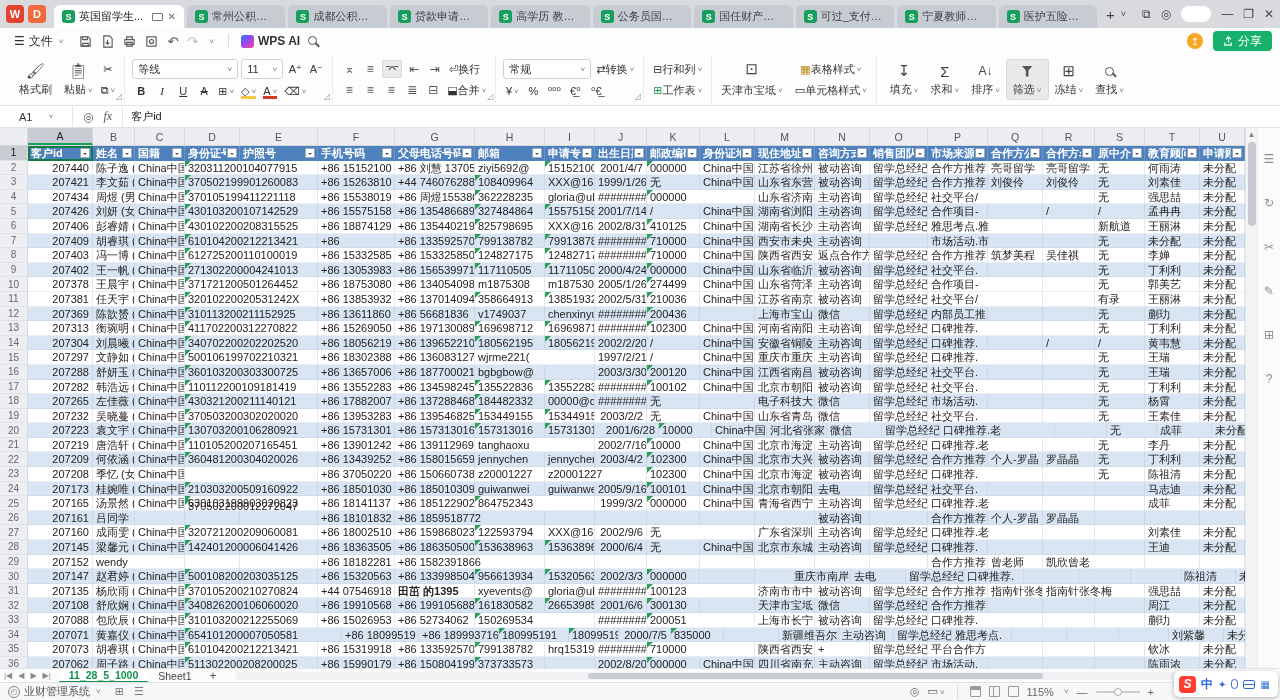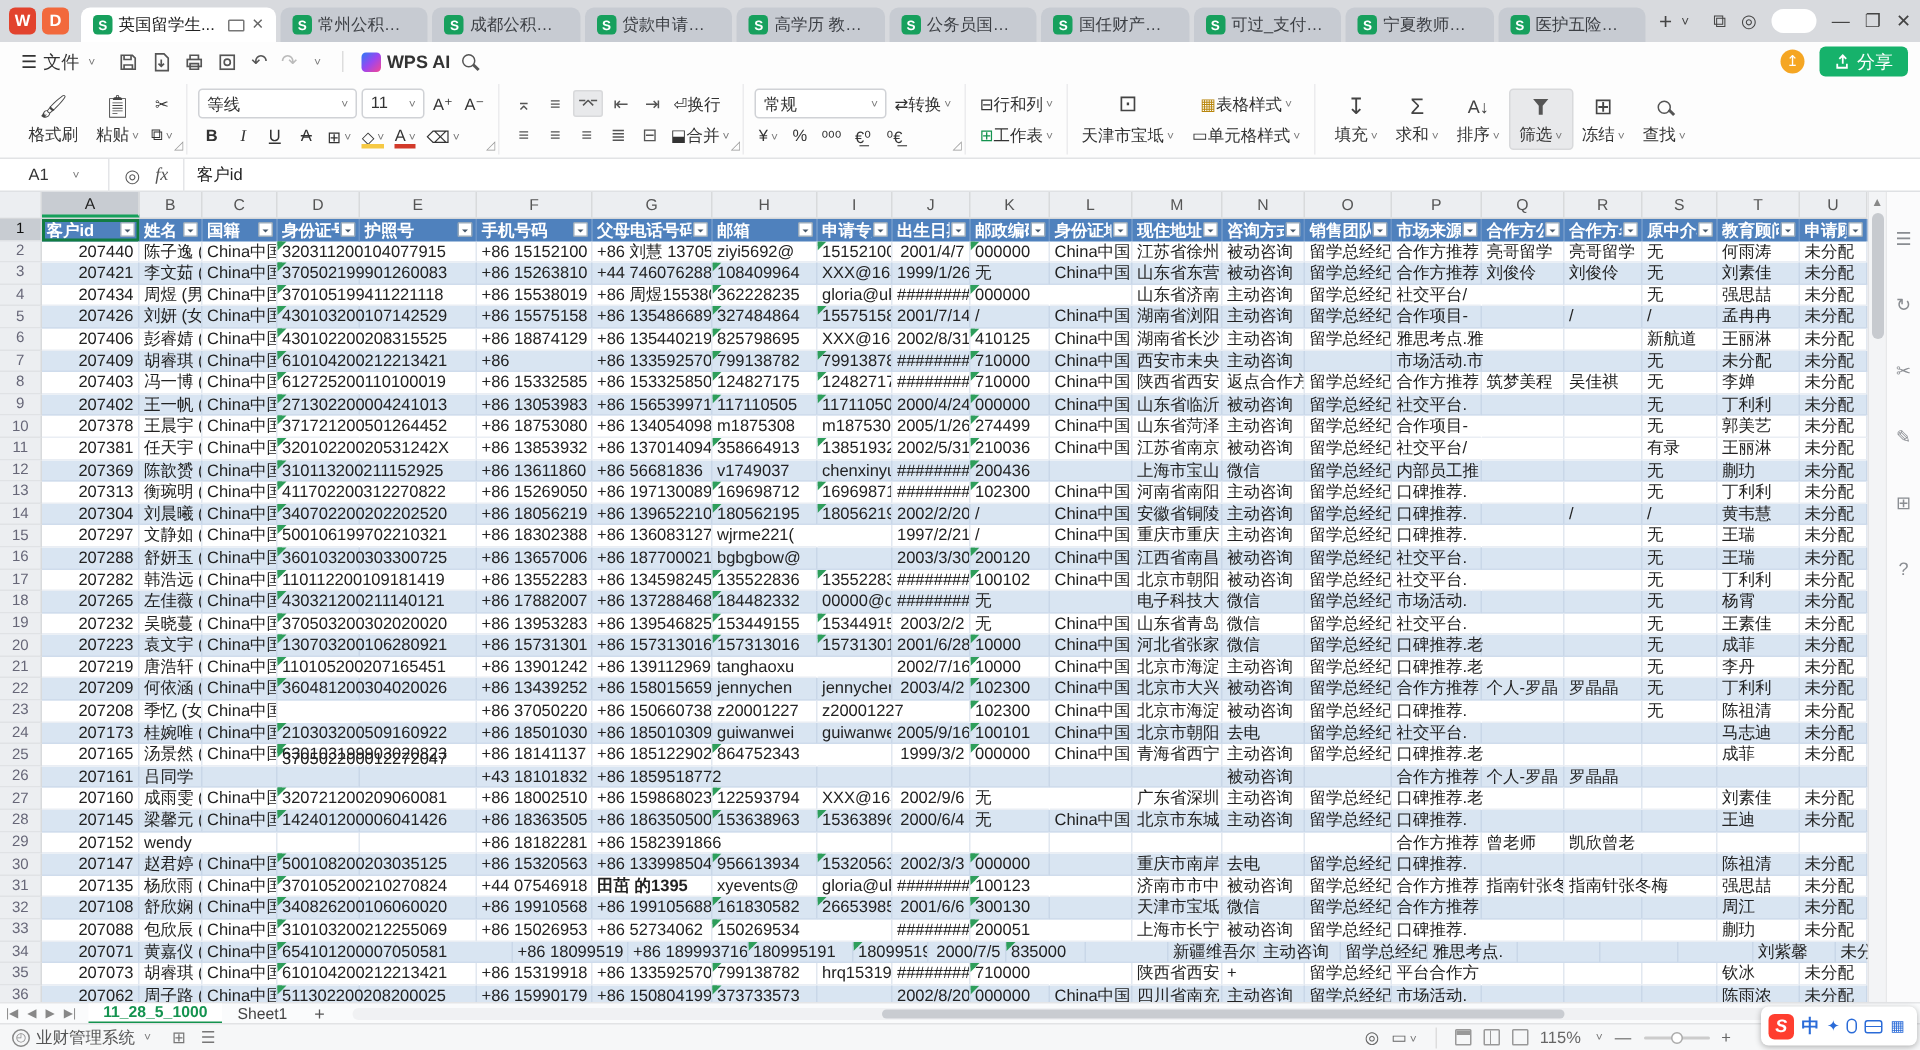--- a/index.html
+++ b/index.html
@@ -964,21 +964,21 @@
             <div class="rownum">20</div>
             <div class="cell r" style="width: 65px;">207223</div>
             <div class="cell" style="width: 42px;">袁文宇 (女</div>
             <div class="cell" style="width: 50px;">China中国</div>
             <div class="cell ovf tri" style="width: 55px;">130703200106280921</div>
             <div class="cell" style="width: 78px;"></div>
             <div class="cell" style="width: 77px;">+86 15731301</div>
             <div class="cell" style="width: 80px;">+86 1573130169</div>
             <div class="cell tri" style="width: 70px;">157313016</div>
             <div class="cell tri" style="width: 50px;">157313016</div>
-            <div class="cell r" style="width: 52px;">2001/6/28</div>
+            <div class="cell r" style="width: 64px;">2001/6/28</div>
             <div class="cell tri" style="width: 53px;">10000</div>
             <div class="cell" style="width: 55px;">China中国</div>
             <div class="cell" style="width: 60px;">河北省张家</div>
             <div class="cell" style="width: 55px;">微信</div>
             <div class="cell" style="width: 58px;">留学总经纪</div>
             <div class="cell ovf" style="width: 60px;">口碑推荐.老</div>
             <div class="cell" style="width: 55px;"></div>
             <div class="cell" style="width: 52px;"></div>
             <div class="cell" style="width: 50px;">无</div>
             <div class="cell" style="width: 55px;">成菲</div>
@@ -1104,21 +1104,21 @@
             <div class="cell" style="width: 55px;">成菲</div>
             <div class="cell" style="width: 45px;">未分配</div>
           </div>
           <div class="grow band">
             <div class="rownum">26</div>
             <div class="cell r" style="width: 65px;">207161</div>
             <div class="cell ovf" style="width: 42px;">吕同学</div>
             <div class="cell" style="width: 50px;"></div>
             <div class="cell" style="width: 55px;"></div>
             <div class="cell" style="width: 78px;"></div>
-            <div class="cell" style="width: 77px;">+43 18101832</div>
+            <div class="cell" style="width: 77px;">+86 18101832</div>
             <div class="cell ovf" style="width: 80px;">+86 1859518772</div>
             <div class="cell" style="width: 70px;"></div>
             <div class="cell" style="width: 50px;"></div>
             <div class="cell r" style="width: 52px;"></div>
             <div class="cell" style="width: 53px;"></div>
             <div class="cell" style="width: 55px;"></div>
             <div class="cell" style="width: 60px;"></div>
             <div class="cell ovf" style="width: 55px;">被动咨询</div>
             <div class="cell" style="width: 58px;"></div>
             <div class="cell" style="width: 60px;">合作方推荐</div>
@@ -1207,21 +1207,21 @@
             <div class="cell" style="width: 50px;">China中国</div>
             <div class="cell ovf tri" style="width: 55px;">500108200203035125</div>
             <div class="cell" style="width: 78px;"></div>
             <div class="cell" style="width: 77px;">+86 15320563</div>
             <div class="cell" style="width: 80px;">+86 1339985047</div>
             <div class="cell tri" style="width: 70px;">956613934</div>
             <div class="cell tri" style="width: 50px;">153205635</div>
             <div class="cell r" style="width: 52px;">2002/3/3</div>
             <div class="cell ovf tri" style="width: 53px;">000000</div>
             <div class="cell" style="width: 55px;"></div>
-            <div class="cell" style="width: 60px;">重庆市南岸</div>
+            <div class="cell" style="width: 60px; margin-left: 36px;">重庆市南岸</div>
             <div class="cell" style="width: 55px;">去电</div>
             <div class="cell" style="width: 58px;">留学总经纪</div>
             <div class="cell ovf" style="width: 60px;">口碑推荐.</div>
             <div class="cell" style="width: 55px;"></div>
             <div class="cell" style="width: 52px;"></div>
             <div class="cell" style="width: 50px;"></div>
             <div class="cell" style="width: 55px;">陈祖清</div>
             <div class="cell" style="width: 45px;">未分配</div>
           </div>
           <div class="grow">

